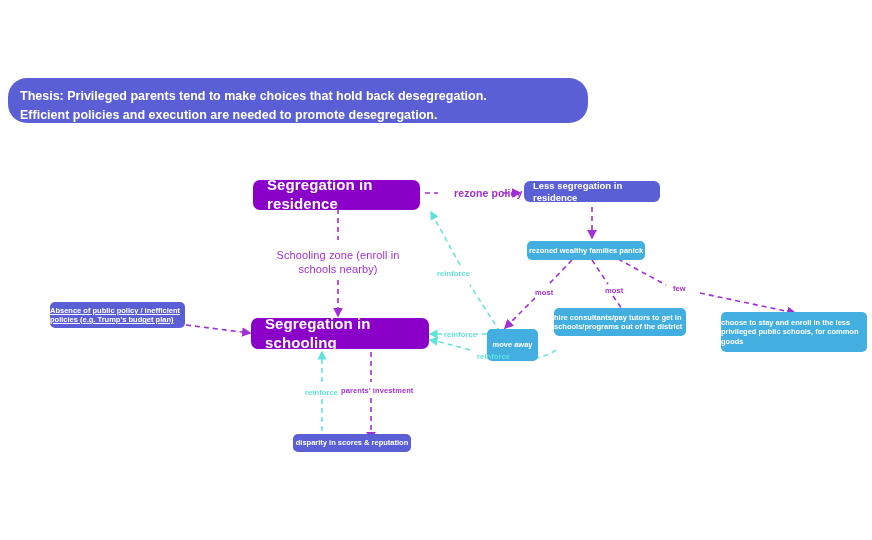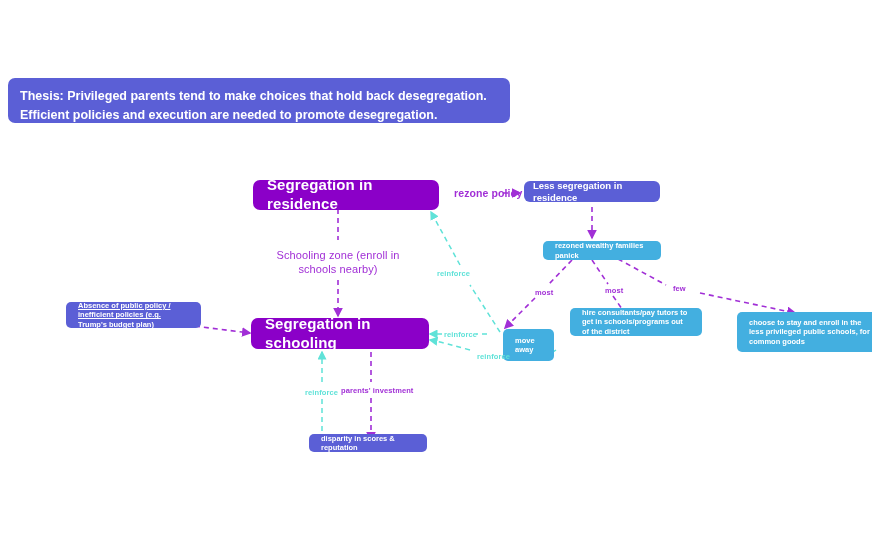--- a/index.html
+++ b/index.html
@@ -48,23 +48,22 @@
     justify-content: center;
   }
   .node.mid {
     font-size: 9.5px;
     font-weight: bold;
     padding: 5px 9px;
   }
   .node.small {
     font-size: 7.5px;
     font-weight: bold;
-    padding: 5px 12px;
+    padding: 5px 0;
     border-radius: 5px;
-    margin-left: 16px;
   }
   .thesis {
     position: absolute;
     box-sizing: border-box;
     border-radius: 7px;
     color: #ffffff;
     font-size: 12.5px;
     font-weight: bold;
     line-height: 1.55;
     padding: 9px 12px;
@@ -134,26 +133,26 @@
     <path d="M 556 350 C 540 361 520 360 505 357" stroke="#5fe2d8" stroke-width="1.5" stroke-dasharray="5,4" fill="none"></path>
     <path d="M 470 350 C 455 346 442 342 430 340" stroke="#5fe2d8" stroke-width="1.5" stroke-dasharray="5,4" fill="none" marker-end="url(#arrowCyan)"></path>
 
     <path d="M 371 352 L 371 382" stroke="#a12fd6" stroke-width="1.6" stroke-dasharray="5,4" fill="none"></path>
     <path d="M 371 398 L 371 440" stroke="#a12fd6" stroke-width="1.6" stroke-dasharray="5,4" fill="none" marker-end="url(#arrowPurple)"></path>
 
     <path d="M 322 440 L 322 398" stroke="#5fe2d8" stroke-width="1.5" stroke-dasharray="5,4" fill="none"></path>
     <path d="M 322 382 L 322 352" stroke="#5fe2d8" stroke-width="1.5" stroke-dasharray="5,4" fill="none" marker-end="url(#arrowCyan)"></path>
   </svg>
 
-  <div class="thesis" style="left:8px; top:78px; width:502px; height:45px; background:#5b5fd6;">
+  <div class="thesis" style="left:8px; top:78px; width:580px; height:45px; background:#5b5fd6;border-radius:19px;">
     <div>Thesis: Privileged parents tend to make choices that hold back desegregation.</div>
     <div>Efficient policies and execution are needed to promote desegregation.</div>
   </div>
 
-  <div class="node big" style="left:253px; top:180px; width:186px; height:30px; background:#8b00c8;">Segregation in residence</div>
+  <div class="node big" style="left:253px; top:180px; width:167px; height:30px; background:#8b00c8;">Segregation in residence</div>
 
   <div class="node mid" style="left:524px; top:181px; width:136px; height:21px; background:#5b5fd6; justify-content:center;">Less segregation in residence</div>
 
   <div class="node small" style="left:527px; top:241px; width:118px; height:19px; background:#43afe0; justify-content:center;">rezoned wealthy families panick</div>
 
   <div class="node small" style="left:50px; top:302px; width:135px; height:26px; background:#5b5fd6; align-items:center;text-decoration:underline;">Absence of public policy / inefficient policies (e.g. Trump's budget plan)</div>
 
   <div class="node big" style="left:251px; top:318px; width:178px; height:31px; background:#8b00c8;">Segregation in schooling</div>
 
   <div class="node small" style="left:487px; top:329px; width:51px; height:32px; background:#43afe0; justify-content:center;">move away</div>

